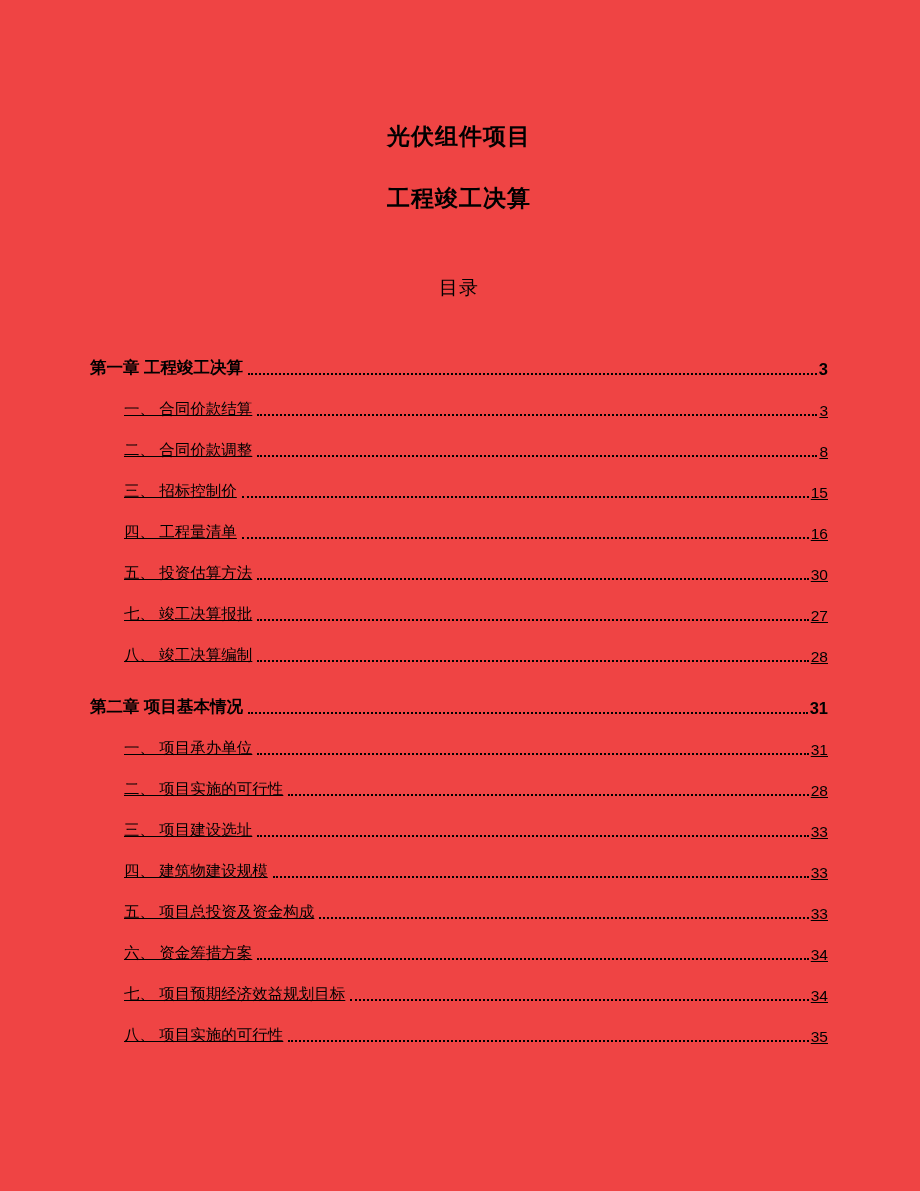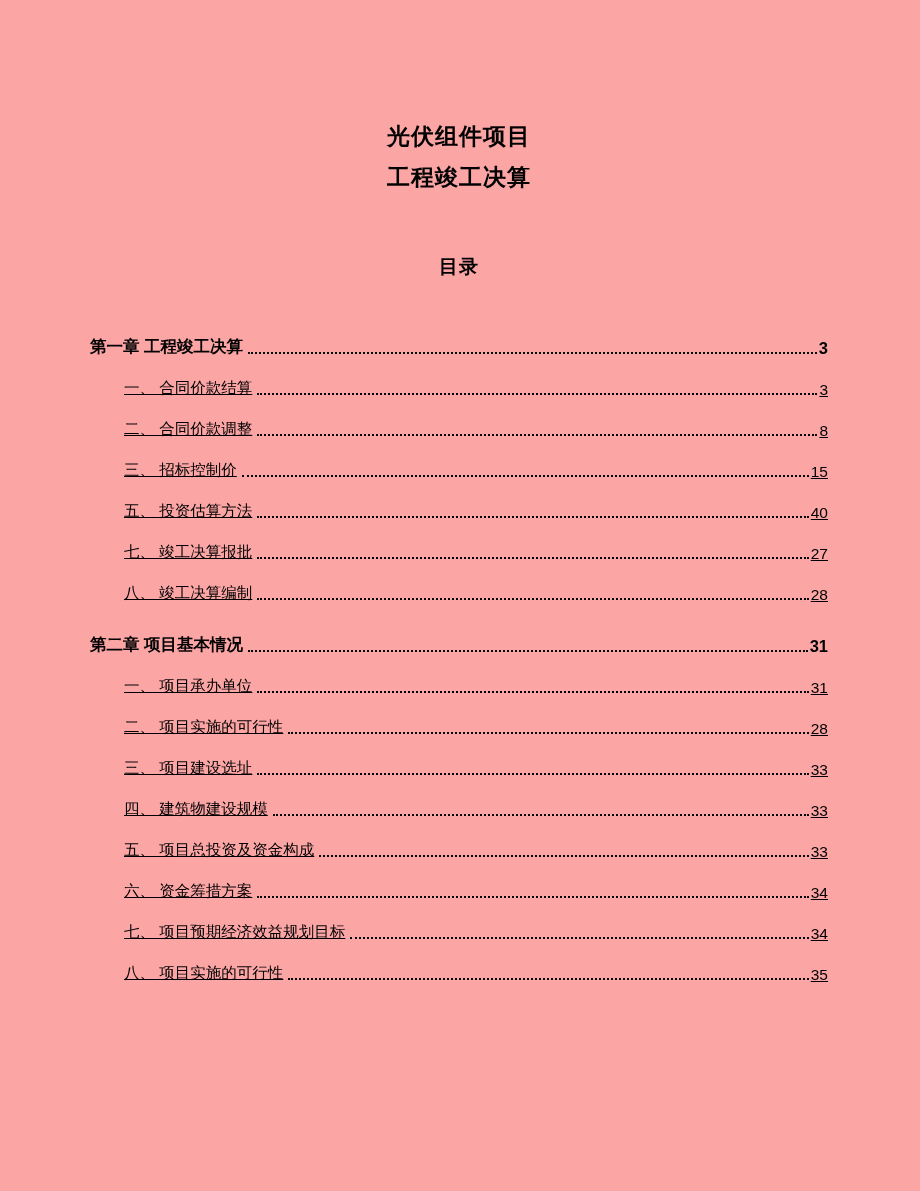--- a/index.html
+++ b/index.html
@@ -9,35 +9,35 @@
     height: 1191px;
     background: #ffffff;
     color: #000000;
     font-family: "Liberation Sans", "DejaVu Sans", sans-serif;
     overflow: hidden;
   }
   .page {
     width: 920px;
     height: 1191px;
     padding: 122px 92px 60px 90px;
-    background: #fca5a5;
+    background: #ef4444;
   }
   .doc-title,
   .doc-subtitle {
     text-align: center;
     font-weight: bold;
     font-size: 23px;
     line-height: 1.25;
     margin: 0;
     letter-spacing: 1px;
   }
-  .doc-subtitle { margin-top: 12px; }
+  .doc-subtitle { margin-top: 33px; }
   .toc-heading {
     text-align: center;
-    font-weight: bold;
+    font-weight: normal;
     font-size: 19px;
     margin-top: 62px;
     letter-spacing: 1px;
   }
   .toc { margin-top: 32px; }
   .toc-row {
     display: flex;
     align-items: flex-end;
     height: 41px;
     text-align: center;
@@ -84,23 +84,28 @@
         <span class="t">二、 合同价款调整</span>
         <span class="leader"></span>
         <span class="p">8</span>
       </div>
       <div class="toc-row item">
         <span class="t">三、 招标控制价</span>
         <span class="leader"></span>
         <span class="p">15</span>
       </div>
       <div class="toc-row item">
+        <span class="t">四、 工程量清单</span>
+        <span class="leader"></span>
+        <span class="p">16</span>
+      </div>
+      <div class="toc-row item">
         <span class="t">五、 投资估算方法</span>
         <span class="leader"></span>
-        <span class="p">40</span>
+        <span class="p">30</span>
       </div>
       <div class="toc-row item">
         <span class="t">七、 竣工决算报批</span>
         <span class="leader"></span>
         <span class="p">27</span>
       </div>
       <div class="toc-row item">
         <span class="t">八、 竣工决算编制</span>
         <span class="leader"></span>
         <span class="p">28</span>

